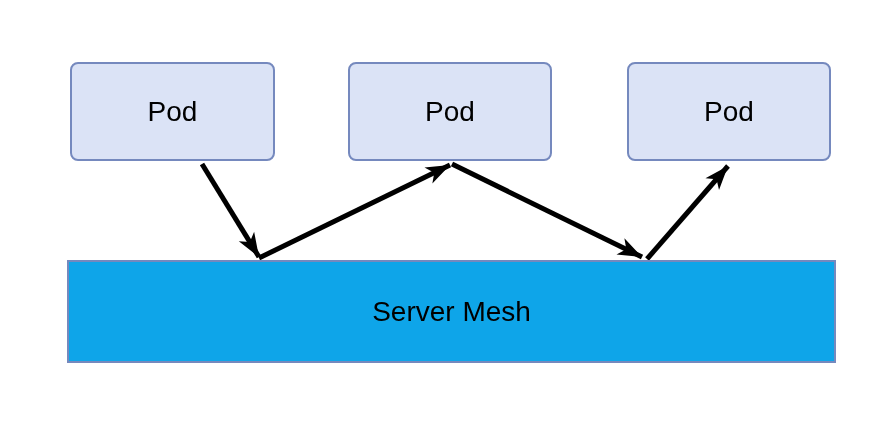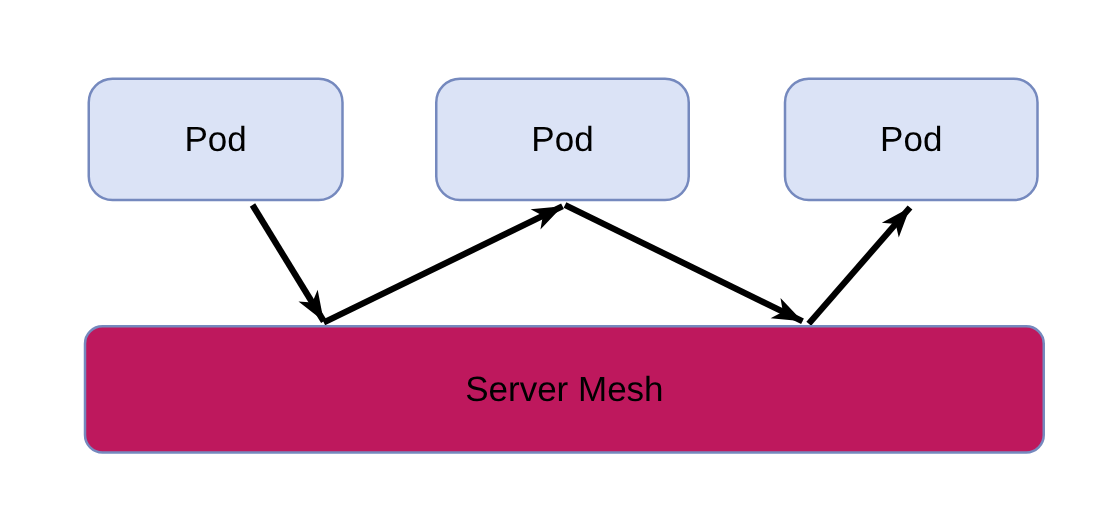--- a/index.html
+++ b/index.html
@@ -26,21 +26,21 @@
   .node {
     position: absolute;
     box-sizing: border-box;
     border: 2px solid #7589be;
     background: #dbe3f6;
     display: flex;
     align-items: center;
     justify-content: center;
   }
   .node.rounded {
-    border-radius: 20px;
+    border-radius: 8px;
   }
   .node .label {
     font-size: 28px;
     color: #000000;
     line-height: 1.2;
     white-space: nowrap;
   }
 </style>
 </head>
 <body>
@@ -64,17 +64,17 @@
   </div>
 
   <div class="node rounded" style="left: 348px; top: 62px; width: 204px; height: 99px; background: rgb(219, 227, 246); border-color: rgb(117, 137, 190);">
     <span class="label" style="color: rgb(0, 0, 0);">Pod</span>
   </div>
 
   <div class="node rounded" style="left: 627px; top: 62px; width: 204px; height: 99px; background: rgb(219, 227, 246); border-color: rgb(117, 137, 190);">
     <span class="label" style="color: rgb(0, 0, 0);">Pod</span>
   </div>
 
-  <div class="node" style="left: 67px; top: 260px; width: 769px; height: 103px; background: #be185d; border-color: rgb(117, 137, 190); border-radius: 15px;">
+  <div class="node" style="left: 67px; top: 260px; width: 769px; height: 103px; background: #0ea5e9; border-color: rgb(117, 137, 190);">
     <span class="label" style="color: rgb(0, 0, 0);">Server Mesh</span>
   </div>
 
 </div>
 
 </body></html>

